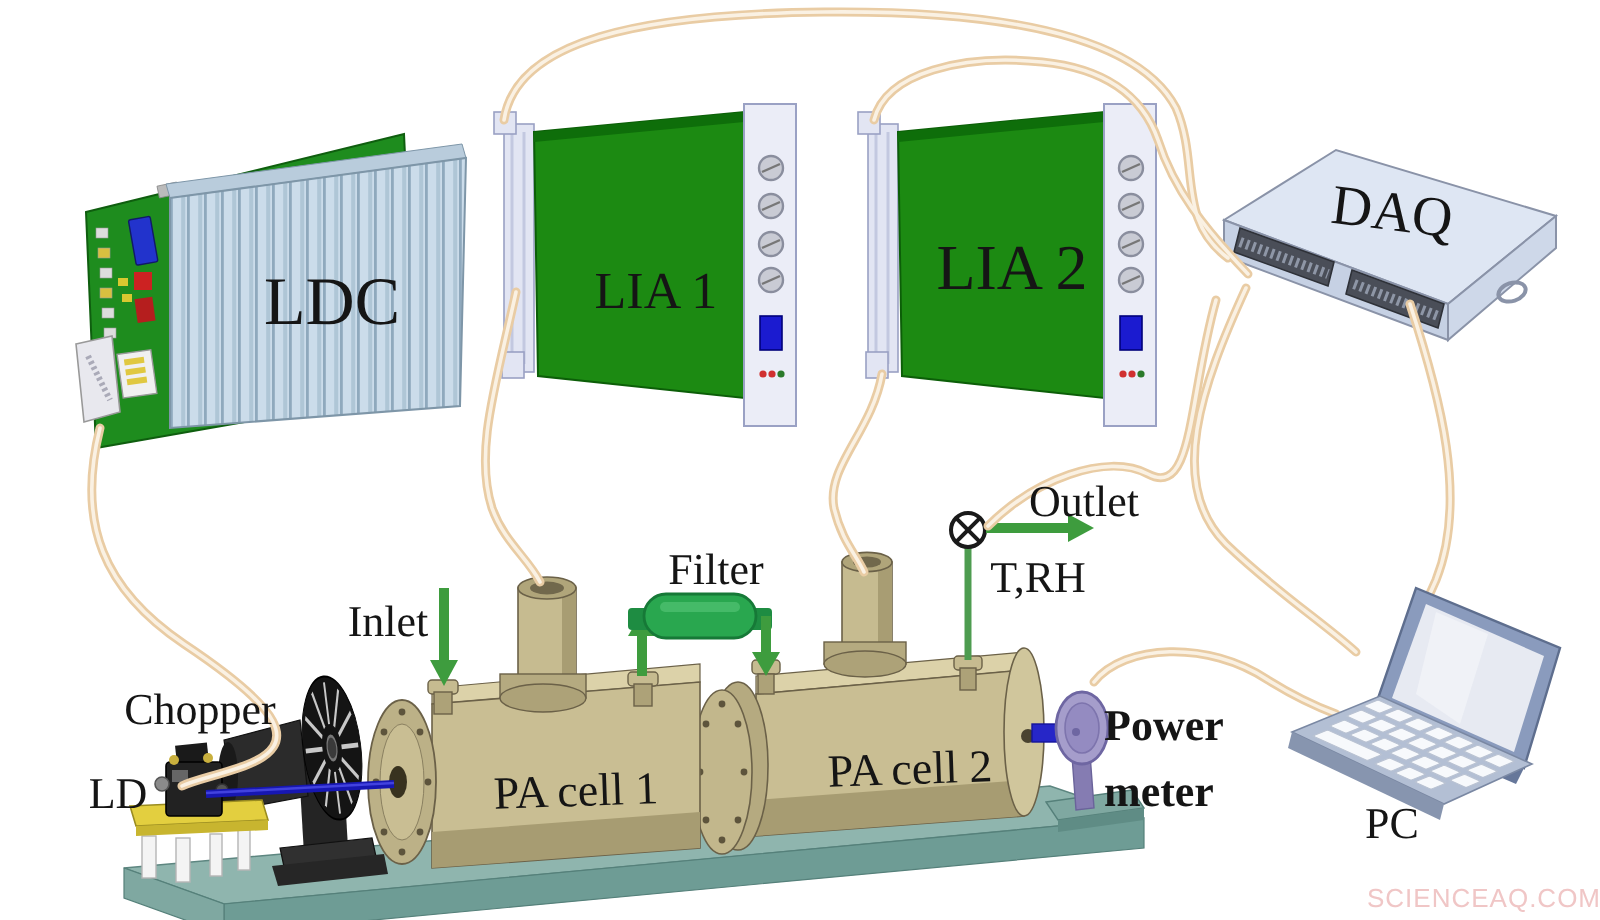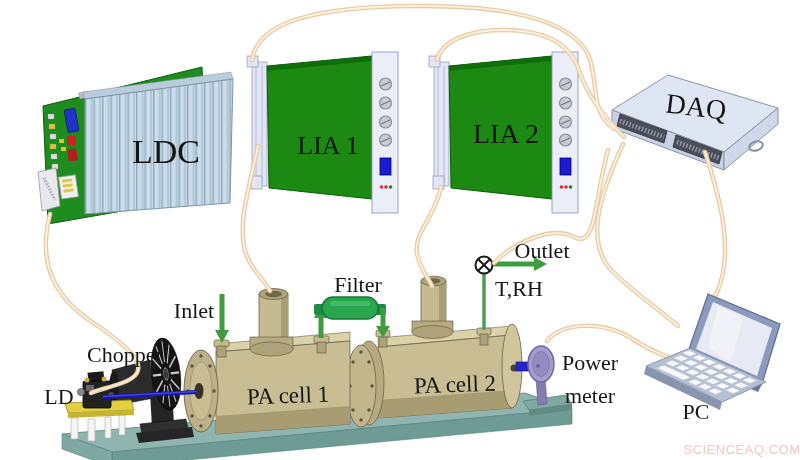--- a/index.html
+++ b/index.html
@@ -3,21 +3,21 @@
 <meta charset="utf-8">
 <style>
   html,body{margin:0;padding:0;background:#fff;}
   #canvas{position:relative;width:800px;height:460px;background:#ffffff;overflow:hidden;
           font-family:"Liberation Serif","DejaVu Serif",serif;}
   #scene{position:absolute;left:0;top:0;}
   .lbl{position:absolute;transform:translate(-50%,-50%);color:#151515;white-space:nowrap;
        font-family:"Liberation Serif","DejaVu Serif",serif;}
   .lbl.rot7{transform:translate(-50%,-50%) rotate(7deg);}
   .lbl.rotm2{transform:translate(-50%,-50%) rotate(-2deg);}
-  .lbl.wrap{white-space:normal;width:76px;text-align:center;line-height:1.5;}
+  .lbl.wrap{white-space:normal;width:76px;line-height:1.5;font-weight:bold;}
   .wm{position:absolute;transform:translate(-50%,-50%);font-family:"Liberation Sans",sans-serif;
       font-size:13px;color:#F0C6C6;letter-spacing:0.5px;}
 </style>
 </head>
 <body>
 
 <div id="canvas">
 <svg id="scene" width="800" height="460" viewBox="0 0 800 460">
   <defs>
     <pattern id="fins" width="8.5" height="12" patternUnits="userSpaceOnUse">
@@ -335,23 +335,23 @@
             <rect x="42" y="36" width="9" height="8" rx="1"></rect>
             <rect x="53" y="36" width="9" height="8" rx="1"></rect>
             <rect x="64" y="36" width="9" height="8" rx="1"></rect>
       </g>
     </g>
   </g>
 </svg>
 
 <div class="lbl" style="left:166px;top:152px;font-size:34px">LDC</div>
 <div class="lbl" style="left:328px;top:146px;font-size:26px">LIA 1</div>
-<div class="lbl" style="left:506px;top:134px;font-size:28px">LIA 2</div>
+<div class="lbl" style="left:506px;top:134px;font-size:32px">LIA 2</div>
 <div class="lbl rot7" style="left:696px;top:107px;font-size:28px">DAQ</div>
-<div class="lbl" style="left:125px;top:355px;font-size:22px">Chopper</div>
+<div class="lbl" style="left:100px;top:355px;font-size:22px">Chopper</div>
 <div class="lbl" style="left:59px;top:397px;font-size:22px">LD</div>
 <div class="lbl" style="left:194px;top:311px;font-size:22px">Inlet</div>
 <div class="lbl" style="left:358px;top:285px;font-size:22px">Filter</div>
 <div class="lbl" style="left:542px;top:251px;font-size:22px">Outlet</div>
 <div class="lbl" style="left:519px;top:289px;font-size:22px">T,RH</div>
 <div class="lbl wrap" style="left:590px;top:379px;font-size:22px">Power meter</div>
 <div class="lbl rotm2" style="left:288px;top:396px;font-size:23px">PA cell 1</div>
 <div class="lbl rotm2" style="left:455px;top:385px;font-size:23px">PA cell 2</div>
 <div class="lbl" style="left:696px;top:412px;font-size:22px">PC</div>
 <div class="wm" style="left:742px;top:449px">SCIENCEAQ.COM</div>

